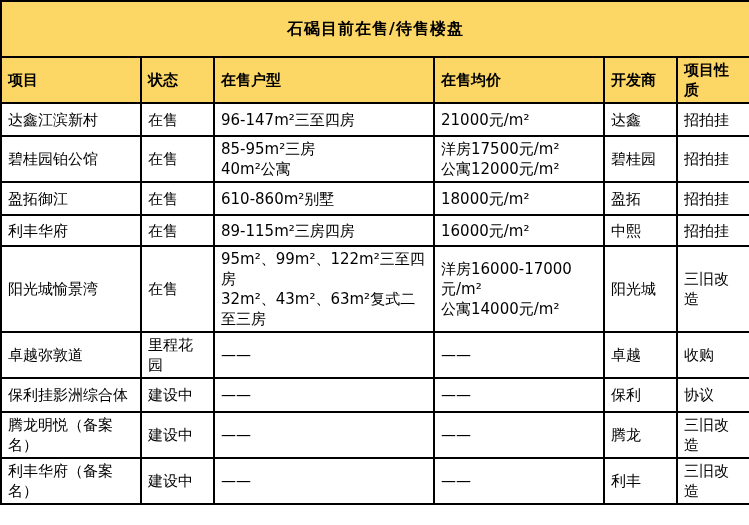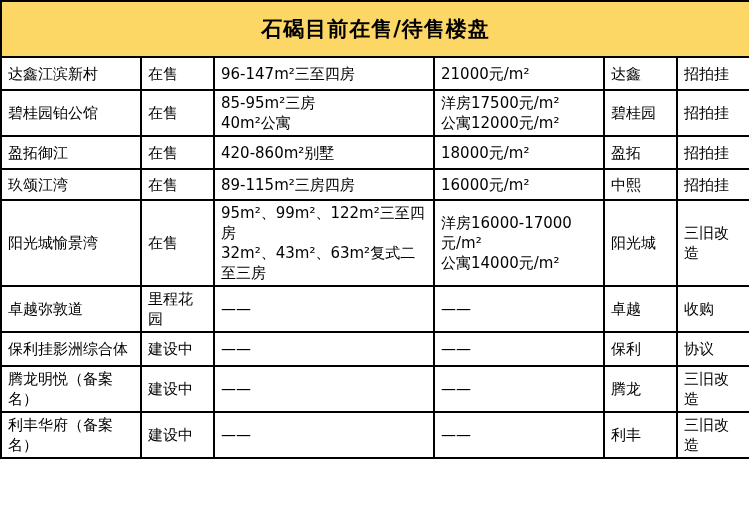--- a/index.html
+++ b/index.html
@@ -24,21 +24,21 @@
     font-size: 15px;
     line-height: 20px;
     white-space: pre-line;
     overflow: hidden;
     color: var(--text, #000000);
   }
   tr.title-row th {
     background: var(--band_bg, #FDD765);
     text-align: center;
     font-weight: bold;
-    font-size: 21px;
+    font-size: 16px;
     height: 50px;
     letter-spacing: 1px;
   }
   tr.header-row th {
     background: var(--band_bg, #FDD765);
     font-weight: bold;
     height: 30px;
   }
   tbody td { background: #ffffff; }
   tbody tr:nth-child(1)  { height: 33px; margin-top: 20px; }
@@ -64,20 +64,28 @@
         <col style="width:73px">
         <col style="width:220px">
       <col style="width:170px">
         <col style="width:73px">
         <col style="width:73px">
     </colgroup>
     <thead>
       <tr class="title-row">
         <th colspan="6">石碣目前在售/待售楼盘</th>
       </tr>
+      <tr class="header-row">
+        <th>项目</th>
+        <th>状态</th>
+        <th>在售户型</th>
+        <th>在售均价</th>
+        <th>开发商</th>
+        <th>项目性质</th>
+      </tr>
     </thead>
     <tbody>
       <tr>
         <td>达鑫江滨新村</td>
         <td>在售</td>
         <td>96-147m²三至四房</td>
         <td>21000元/m²</td>
         <td>达鑫</td>
         <td>招拍挂</td>
       </tr>
@@ -87,27 +95,27 @@
         <td>85-95m²三房
 40m²公寓</td>
         <td>洋房17500元/m²
 公寓12000元/m²</td>
         <td>碧桂园</td>
         <td>招拍挂</td>
       </tr>
       <tr>
         <td>盈拓御江</td>
         <td>在售</td>
-        <td>420-860m²别墅</td>
+        <td>610-860m²别墅</td>
         <td>18000元/m²</td>
         <td>盈拓</td>
         <td>招拍挂</td>
       </tr>
       <tr>
-        <td>玖颂江湾</td>
+        <td>利丰华府</td>
         <td>在售</td>
         <td>89-115m²三房四房</td>
         <td>16000元/m²</td>
         <td>中熙</td>
         <td>招拍挂</td>
       </tr>
       <tr>
         <td>阳光城愉景湾</td>
         <td>在售</td>
         <td>95m²、99m²、122m²三至四房

